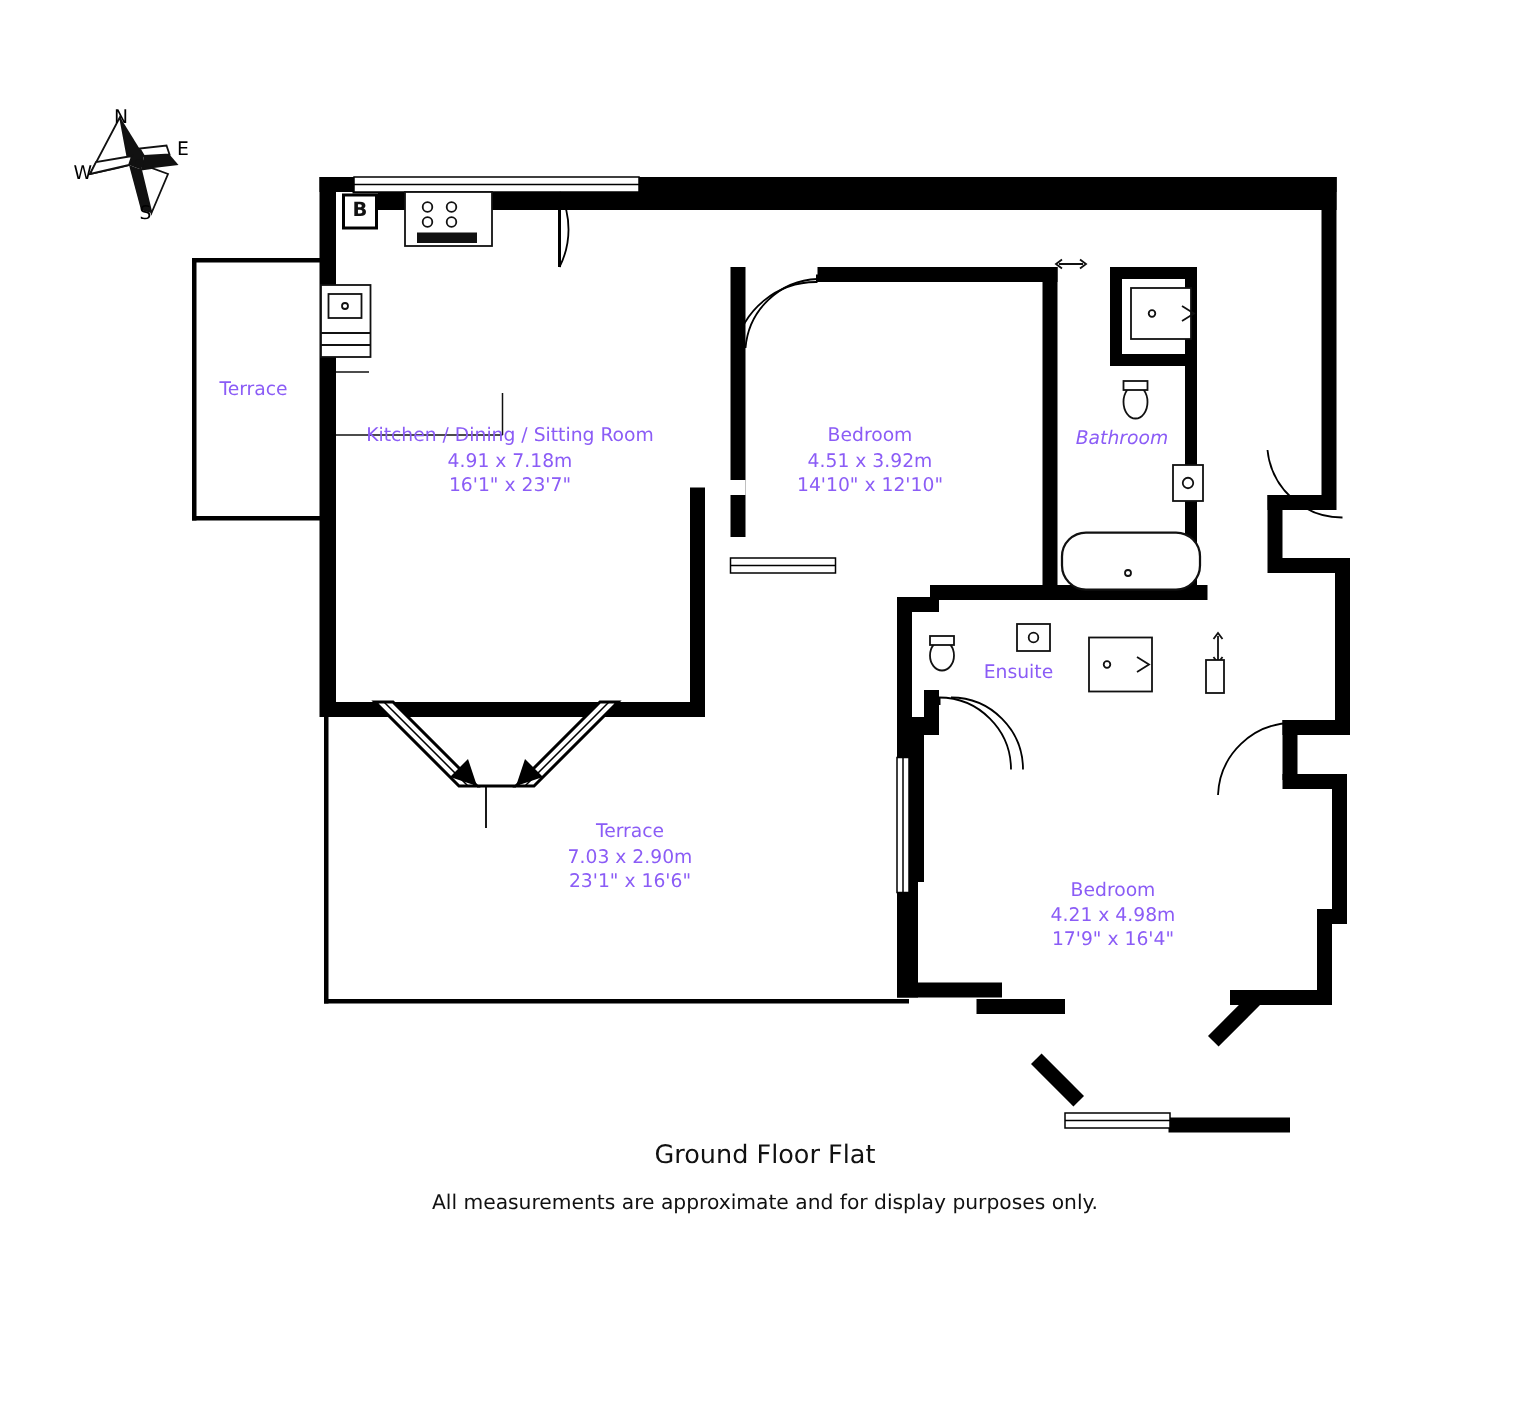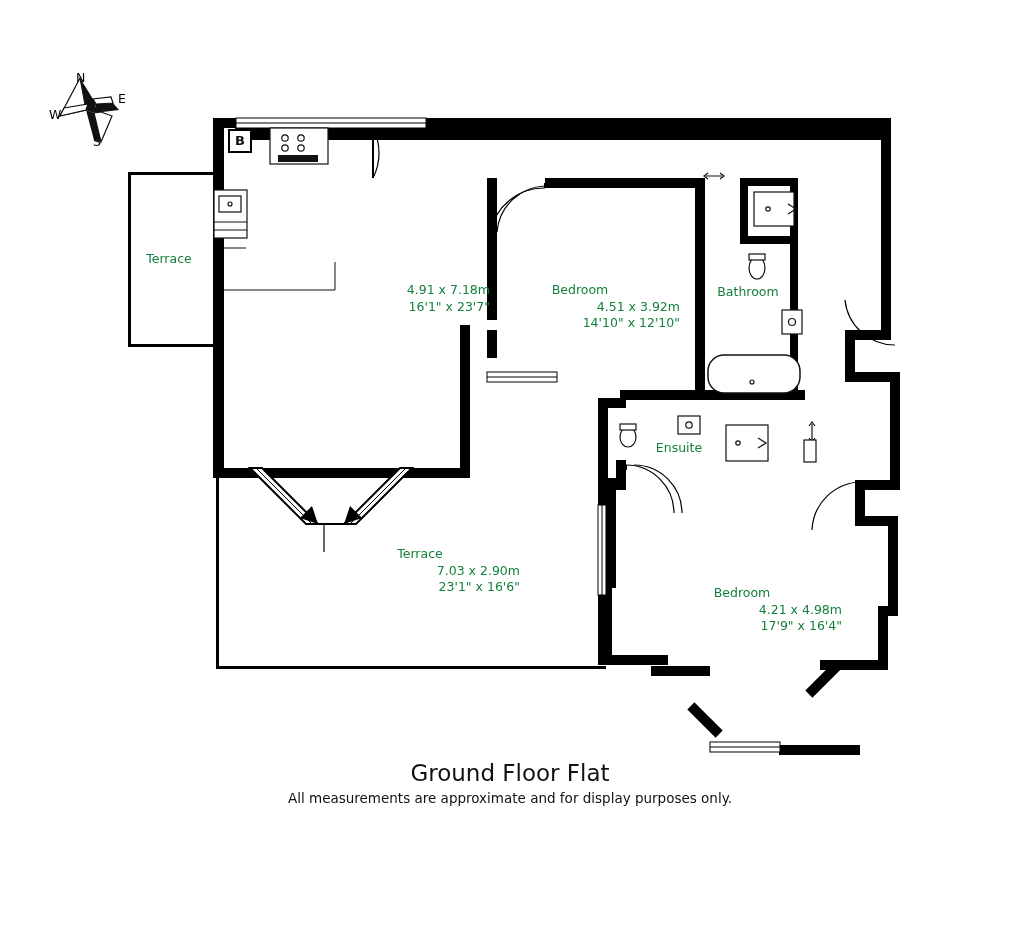--- a/index.html
+++ b/index.html
@@ -20,33 +20,32 @@
   }
   #plan-svg {
     position: absolute;
     left: 0;
     top: 0;
   }
   .lbl {
     position: absolute;
     text-align: center;
     font-family: "DejaVu Sans", sans-serif;
-    color: #15803d;
+    color: #8b5cf6;
     white-space: nowrap;
     line-height: 1.32;
   }
   .lbl .ln {
     display: block;
   }
   .room-name {
     font-size: 12.5px;
   }
   .room-dim {
     font-size: 12.5px;
-    text-align: right;
   }
   .compass-letter {
     position: absolute;
     font-size: 12.5px;
     font-family: "DejaVu Sans", sans-serif;
     color: #000000;
   }
   .badge {
     position: absolute;
     border: 2px solid #000;
@@ -60,22 +59,22 @@
     text-align: center;
   }
   #caption {
     position: absolute;
     left: 0;
     top: 760px;
     width: 1020px;
     text-align: center;
   }
   #caption .title {
-    font-size: 23px;
-    margin-bottom: 4px;
+    font-size: 17px;
+    margin-bottom: 14px;
   }
   #caption .area {
     font-size: 16.5px;
     margin-bottom: 13px;
   }
   #caption .disclaimer {
     font-size: 13.5px;
   }
 </style>
 </head>
@@ -269,31 +268,32 @@
   <div class="compass-letter" style="left:76px; top:70px;">N</div>
   <div class="compass-letter" style="left:118px; top:91px;">E</div>
   <div class="compass-letter" style="left:49px; top:107px;">W</div>
   <div class="compass-letter" style="left:93px; top:134px;">S</div>
 
   <div class="lbl" style="left:69px; top:251px; width:200px;">
     <span class="ln room-name">Terrace</span>
   </div>
 
   <div class="lbl" style="left:190px; top:282px; width:300px;">
+    <span class="ln room-name">Kitchen / Dining / Sitting Room</span>
     <span class="ln room-dim">4.91 x 7.18m</span>
     <span class="ln room-dim">16'1" x 23'7"</span>
   </div>
 
   <div class="lbl" style="left:480px; top:282px; width:200px;">
     <span class="ln room-name">Bedroom</span>
     <span class="ln room-dim">4.51 x 3.92m</span>
     <span class="ln room-dim">14'10" x 12'10"</span>
   </div>
 
-  <div class="lbl" style="left:668px; top:284px; width:160px;">
+  <div class="lbl" style="left:668px; top:284px; width:160px;font-style:italic;">
     <span class="ln room-name">Bathroom</span>
   </div>
 
   <div class="lbl" style="left:609px; top:440px; width:140px;text-align:center;">
     <span class="ln room-name">Ensuite</span>
   </div>
 
   <div class="lbl" style="left:320px; top:546px; width:200px;">
     <span class="ln room-name">Terrace</span>
     <span class="ln room-dim">7.03 x 2.90m</span>

